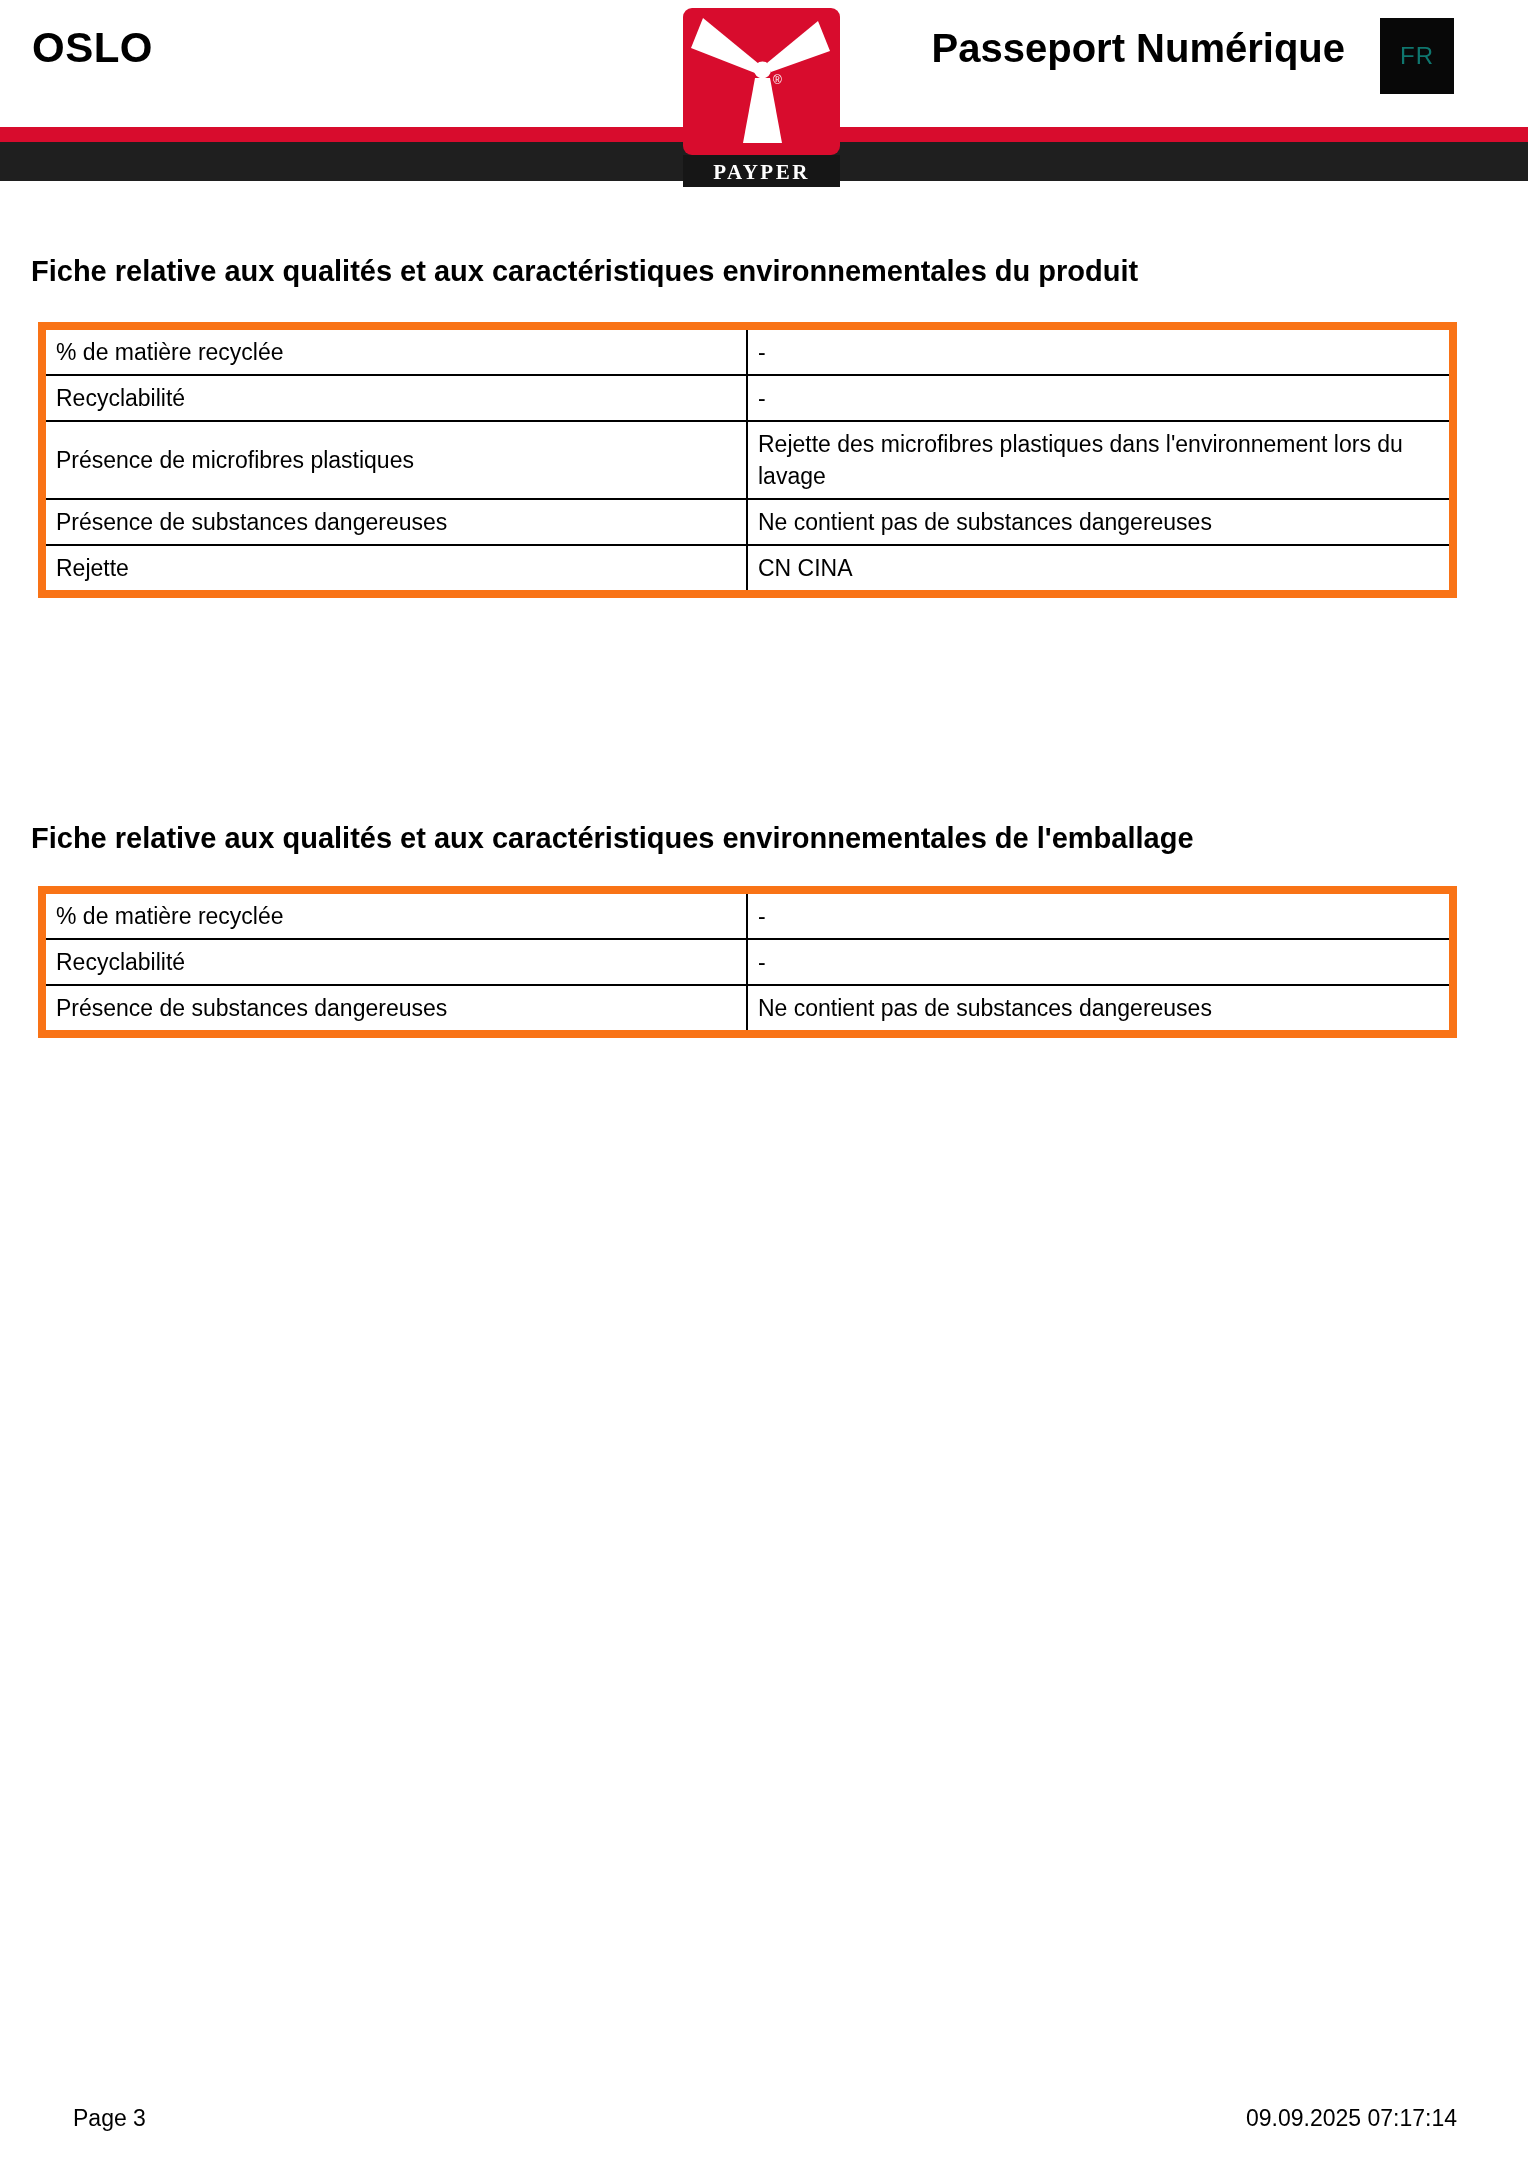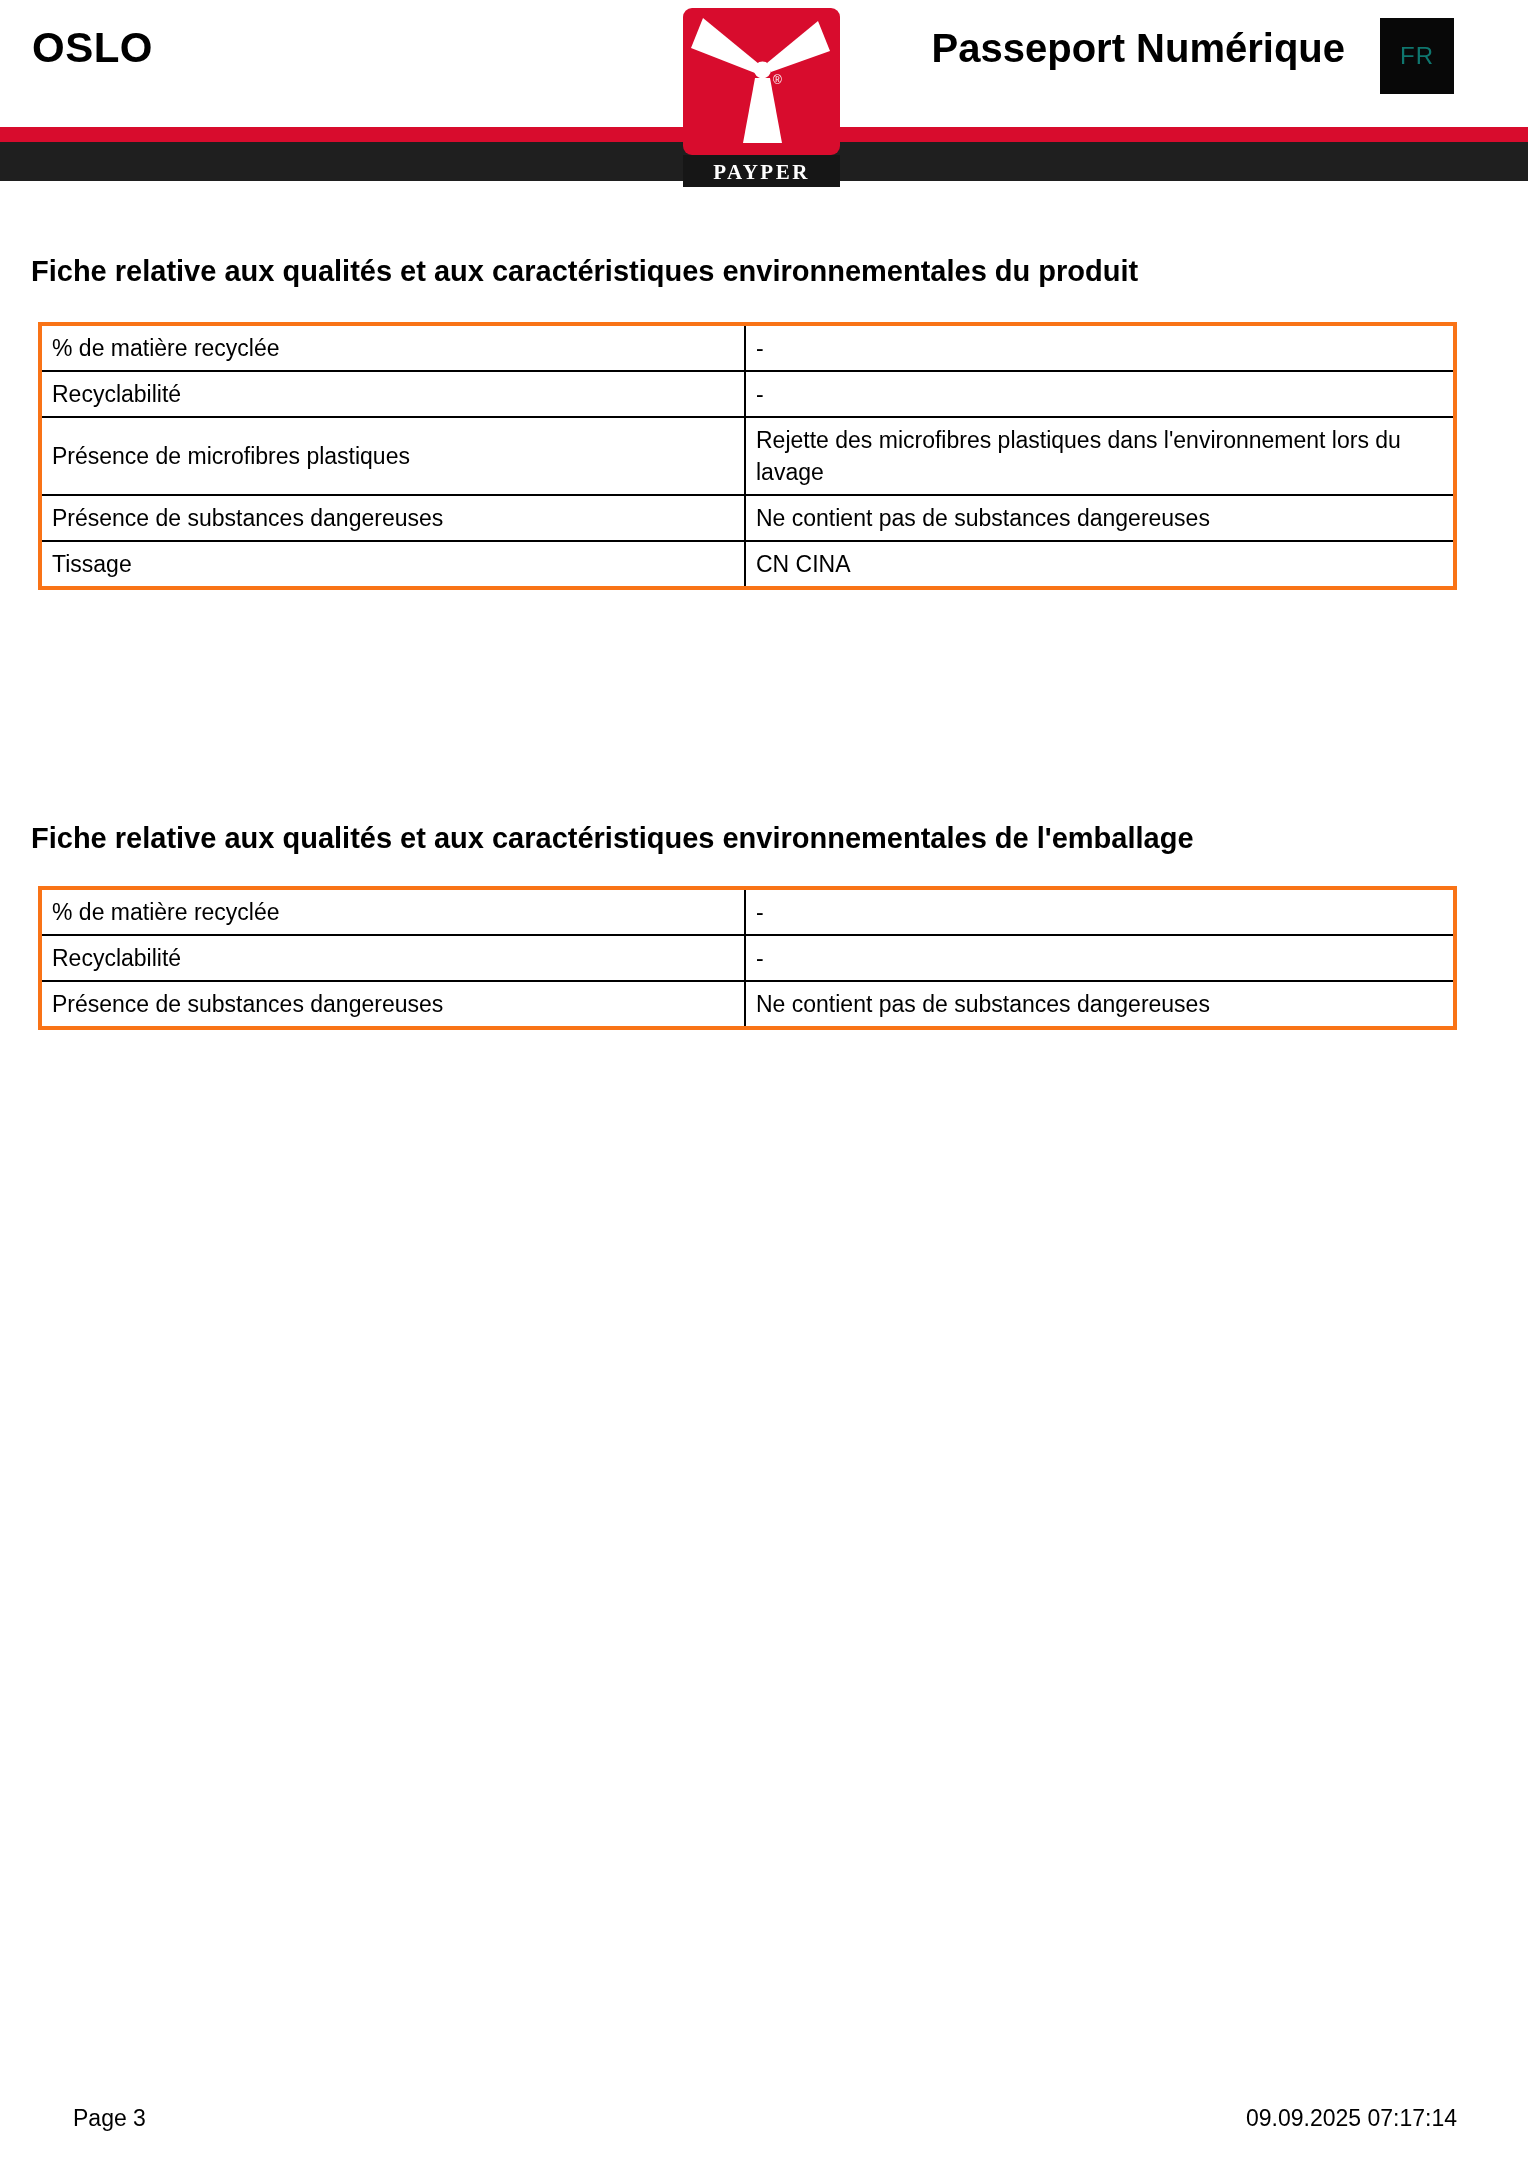--- a/index.html
+++ b/index.html
@@ -60,21 +60,21 @@
     font-size: 29px; font-weight: bold;
     white-space: nowrap;
   }
   .section-title.first  { top: 255px; }
   .section-title.second { top: 822px; }
 
   .env-table {
     position: absolute; left: 38px;
     width: 1419px;
     border-collapse: collapse;
-    border: 4px solid #f97316;
+    border: 8px solid #f97316;
     table-layout: fixed;
   }
   .env-table.first  { top: 322px; }
   .env-table.second { top: 886px; }
 
   .env-table td {
     border: 2px solid #000;
     font-size: 23px;
     line-height: 32px;
     padding: 6px 10px;
@@ -138,21 +138,21 @@
         </tr>
         <tr>
           <td class="cell-label">Présence de microfibres plastiques</td>
           <td class="cell-value">Rejette des microfibres plastiques dans l'environnement lors du lavage</td>
         </tr>
         <tr>
           <td class="cell-label">Présence de substances dangereuses</td>
           <td class="cell-value">Ne contient pas de substances dangereuses</td>
         </tr>
         <tr>
-          <td class="cell-label">Tissage</td>
+          <td class="cell-label">Rejette</td>
           <td class="cell-value">CN CINA</td>
         </tr>
       </tbody>
   </table>
 
   <h2 class="section-title second">Fiche relative aux qualités et aux caractéristiques environnementales de l'emballage</h2>
   <table class="env-table second">
     <tbody>
         <tr>
           <td class="cell-label">% de matière recyclée</td>

